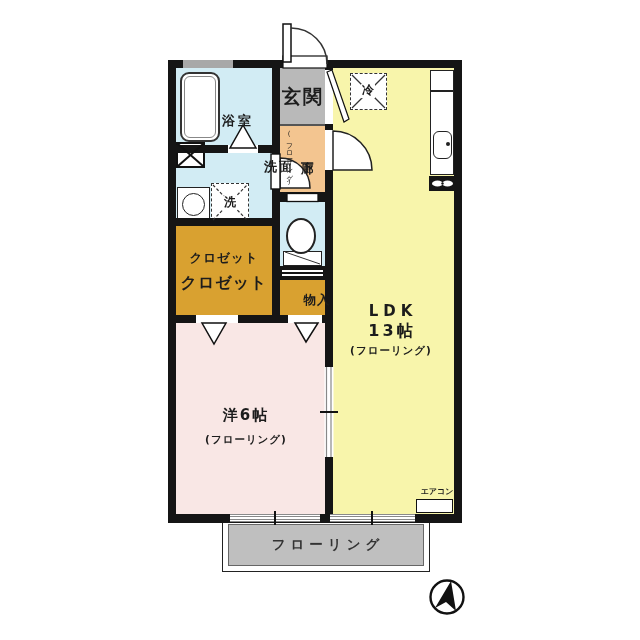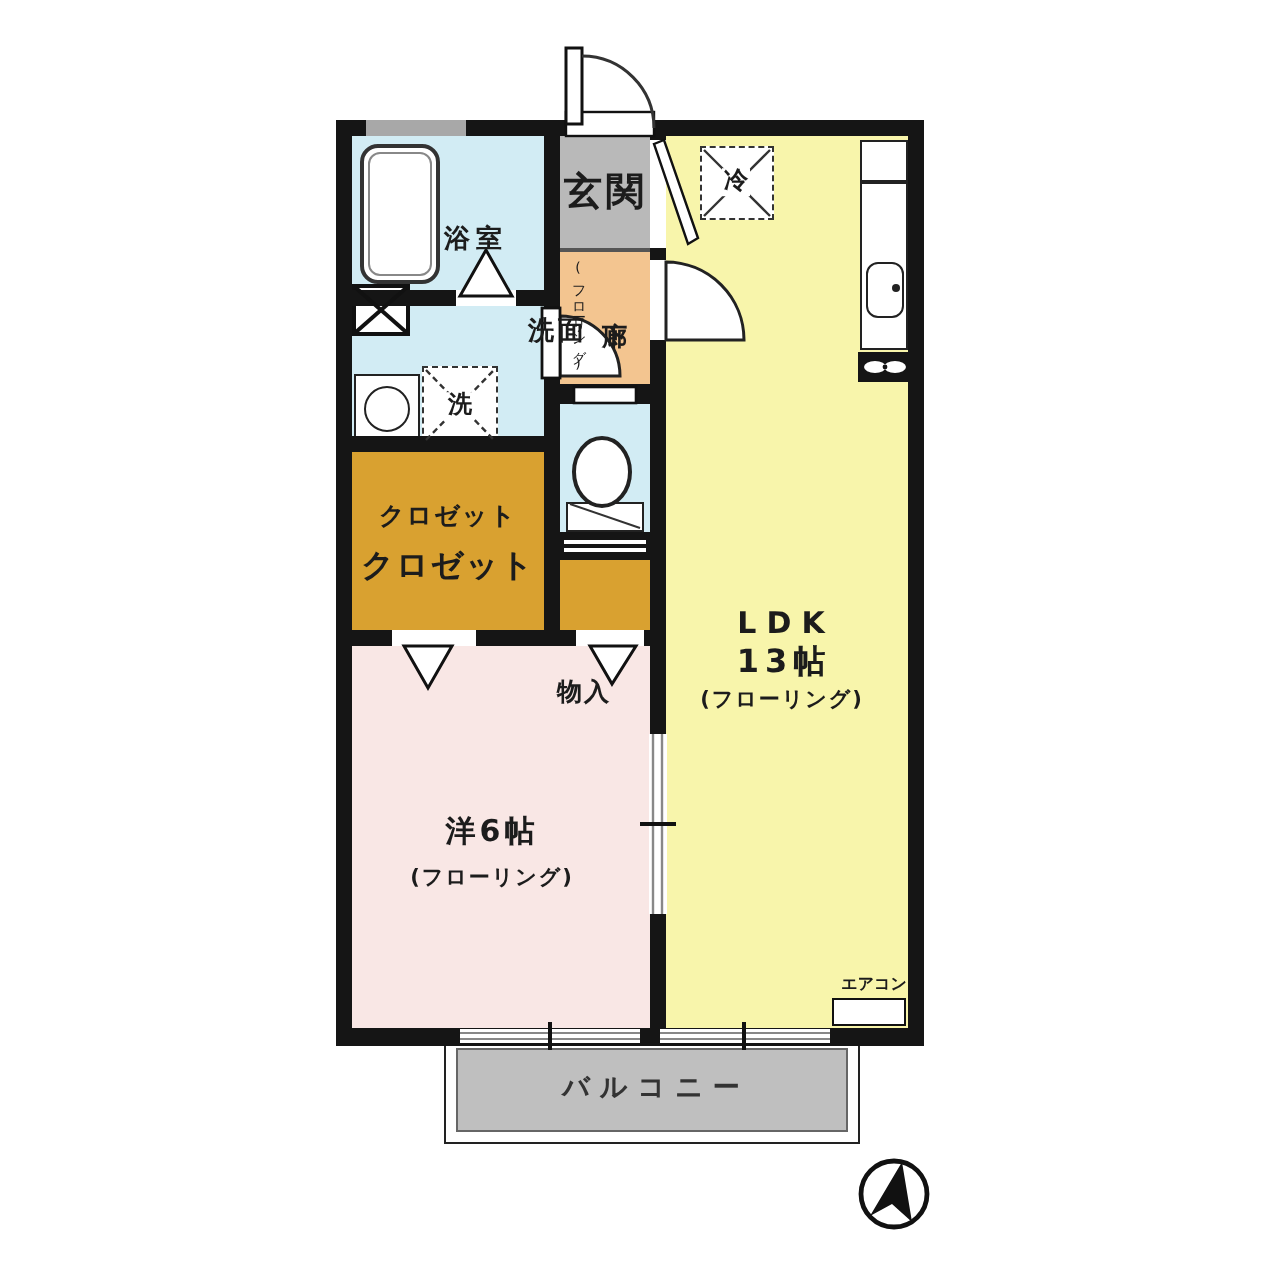--- a/index.html
+++ b/index.html
@@ -146,22 +146,22 @@
 
   <div class="lbl" style="left:238px;top:104px;font-size:13px;letter-spacing:3px;margin-top:17px;">浴室</div>
   <div class="lbl" style="left:241px;top:167px;font-size:13px;letter-spacing:2px;margin-left:38px;">洗面</div>
   <div class="lbl" style="left:230px;top:203px;font-size:12px;background:#fff;padding:0 1px;">洗</div>
   <div class="lbl" style="left:303px;top:97px;font-size:19px;letter-spacing:2px;text-align:center;">玄関</div>
   <div class="lbl vert" style="left:307px;top:153px;font-size:12.5px;letter-spacing:2px;">廊下</div>
   <div class="lbl vert" style="left:289px;top:158px;font-size:7px;font-weight:400;letter-spacing:0;">(フローリング)</div>
   <div class="lbl" style="left:368px;top:91px;font-size:12px;background:#fff;padding:0 1px;">冷</div>
   <div class="lbl" style="left:224px;top:258px;font-size:12.5px;letter-spacing:1px;">クロゼット</div>
   <div class="lbl" style="left:224px;top:283px;font-size:16px;letter-spacing:1px;">クロゼット</div>
-  <div class="lbl" style="left:292px;top:300px;font-size:12.5px;letter-spacing:1px;margin-top:46px;">物入</div>
+  <div class="lbl" style="left:317px;top:300px;font-size:12.5px;letter-spacing:1px;">物入</div>
   <div class="lbl" style="left:393px;top:312px;font-size:15px;letter-spacing:5px;">LDK</div>
   <div class="lbl" style="left:392px;top:331px;font-size:16px;letter-spacing:3px;">13帖</div>
   <div class="lbl" style="left:391px;top:350px;font-size:10.5px;font-weight:600;letter-spacing:1px;">(フローリング)</div>
   <div class="lbl" style="left:246px;top:416px;font-size:15px;letter-spacing:2px;">洋6帖</div>
   <div class="lbl" style="left:246px;top:439px;font-size:10.5px;font-weight:600;letter-spacing:1px;">(フローリング)</div>
-  <div class="lbl" style="left:328px;top:545px;font-size:13.5px;letter-spacing:5px;color:#333;">バルコニー</div>
+  <div class="lbl" style="left:328px;top:545px;font-size:13.5px;letter-spacing:5px;color:#333;">フローリング</div>
   <div class="lbl" style="left:437px;top:492px;font-size:8px;font-weight:700;">エアコン</div>
 
 </div>
 
 </body></html>

